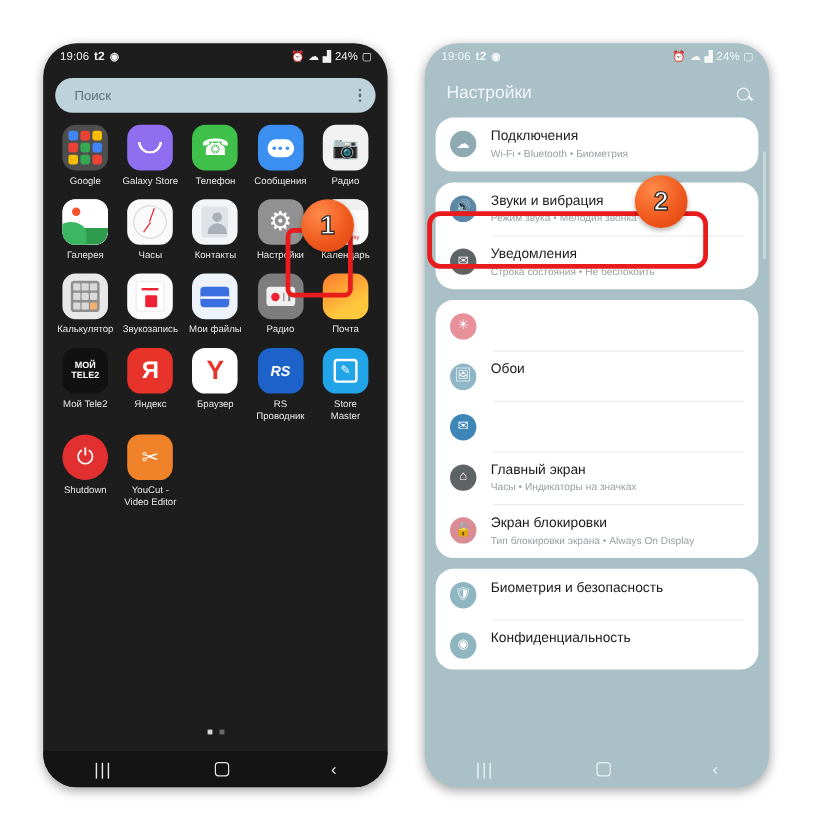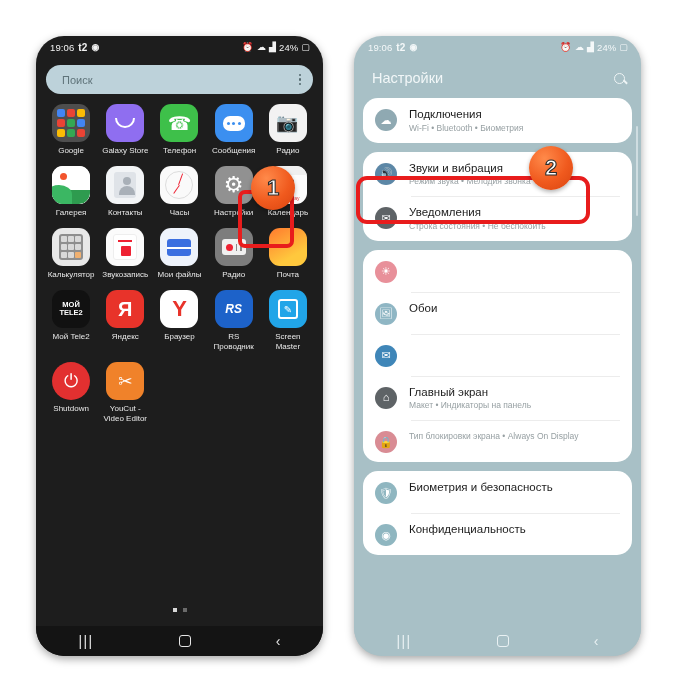--- a/index.html
+++ b/index.html
@@ -282,37 +282,37 @@
           <div class="gal-sky">
               <span class="gal-sun"></span>
               <span class="gal-hill"></span>
               <span class="gal-hill2"></span>
             </div>
         </div>
         <span class="lbl">Галерея</span>
       </div>
 
       <div class="app">
+        <div class="icon ic-clock">
+          <div class="clockface">
+            <i style="width:1.2px;height:10px;transform:rotate(35deg)"></i>
+            <i style="width:1.2px;height:12px;transform:rotate(200deg)"></i>
+          </div>
+        </div>
+        <span class="lbl">Часы</span>
+      </div>
+
+      <div class="app">
         <div class="icon ic-cont">
           <div class="cont-card">
               <span class="cont-head"></span>
               <span class="cont-body"></span>
             </div>
         </div>
         <span class="lbl">Контакты</span>
-      </div>
-
-      <div class="app">
-        <div class="icon ic-clock">
-          <div class="clockface">
-            <i style="width:1.2px;height:10px;transform:rotate(35deg)"></i>
-            <i style="width:1.2px;height:12px;transform:rotate(200deg)"></i>
-          </div>
-        </div>
-        <span class="lbl">Часы</span>
       </div>
 
       <div class="app">
         <div class="icon ic-set">
             <span class="glyph" style="font-size:22px">⚙</span>
           </div>
         <span class="lbl">Настройки</span>
       </div>
 
       <div class="app">
@@ -401,21 +401,21 @@
           <span class="rs-txt">RS</span>
         </div>
         <span class="lbl">RS
 Проводник</span>
       </div>
 
       <div class="app">
         <div class="icon ic-screen">
             <span class="screen-sq">✎</span>
           </div>
-        <span class="lbl">Screen
+        <span class="lbl">Store
 Master</span>
       </div>
 
       <div class="app">
         <div class="icon ic-shut" style="border-radius:50%">
             <span class="glyph" style="font-size:18px">⏻</span>
           </div>
         <span class="lbl">Shutdown</span>
       </div>
 
@@ -504,26 +504,27 @@
             <span class="row-title" style="display:block">Обои</span>
           </span>
         </div>
         <div class="row">
           <span class="row-ic" style="background:#3f86b8">✉</span>
         </div>
         <div class="row">
           <span class="row-ic" style="background:#5e6366">⌂</span>
           <span class="row-txt">
             <span class="row-title" style="display:block">Главный экран</span>
-            <span class="row-sub" style="display:block">Макет • Индикаторы на панель</span>
+            <span class="row-sub" style="display:block">Часы • Индикаторы на значках</span>
           </span>
         </div>
         <div class="row">
           <span class="row-ic" style="background:#d98c94">🔒</span>
           <span class="row-txt">
+            <span class="row-title" style="display:block">Экран блокировки</span>
             <span class="row-sub" style="display:block">Тип блокировки экрана • Always On Display</span>
           </span>
         </div>
       </div>
 
       <div class="card">
         <div class="row">
           <span class="row-ic" style="background:#8fb6c0">🛡</span>
           <span class="row-txt">
             <span class="row-title" style="display:block">Биометрия и безопасность</span>

